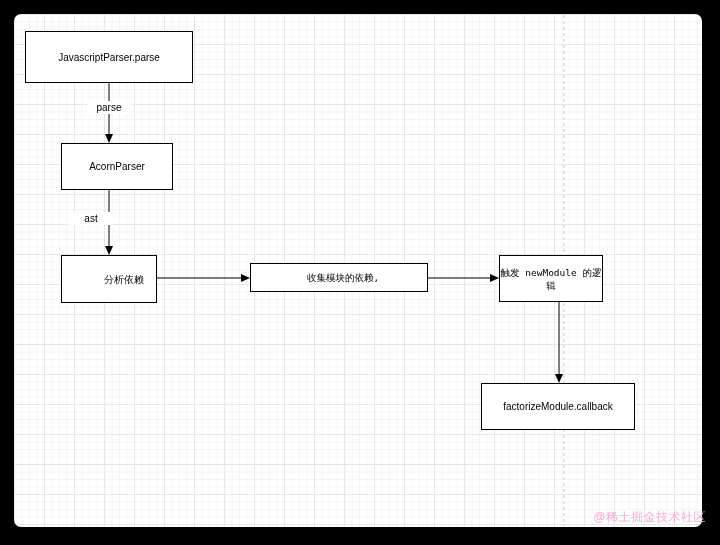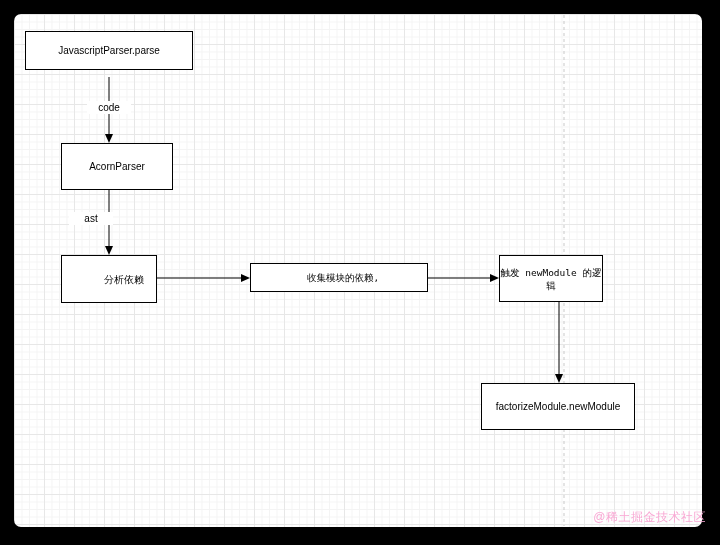--- a/index.html
+++ b/index.html
@@ -47,21 +47,21 @@
     flex-direction: column;
     align-items: center;
     justify-content: center;
     text-align: center;
     font-size: 10px;
     line-height: 13px;
   }
   .node.sans { font-family: "Liberation Sans", sans-serif; }
   .node.mono { font-family: "DejaVu Sans Mono", monospace; font-size: 9.5px; }
 
-  .node-javascript-parser { left: 25px;  top: 31px;  width: 168px; height: 39px; }
+  .node-javascript-parser { left: 25px;  top: 31px;  width: 168px; height: 52px; }
   .node-acorn-parser      { left: 61px;  top: 143px; width: 112px;  height: 47px; }
   .node-analyze-deps      { left: 61px;  top: 255px; width: 96px;  height: 48px; padding-left: 30px; }
   .node-collect-deps      { left: 250px; top: 263px; width: 178px; height: 29px; padding-left: 8px; }
   .node-trigger-newmodule { left: 499px; top: 255px; width: 104px; height: 47px; }
   .node-factorize-callback{ left: 481px; top: 383px; width: 154px; height: 47px; }
 
   .edge-label {
     position: absolute;
     width: 44px;
     text-align: center;
@@ -136,21 +136,21 @@
 
   <div class="node mono node-collect-deps">
     <span>收集模块的依赖,</span>
   </div>
 
   <div class="node mono node-trigger-newmodule">
     <span>触发 newModule 的逻辑</span>
   </div>
 
   <div class="node sans node-factorize-callback">
-    <span>factorizeModule.newModule</span>
+    <span>factorizeModule.callback</span>
   </div>
 
-  <div class="edge-label edge-label-code">code</div>
+  <div class="edge-label edge-label-code">parse</div>
   <div class="edge-label edge-label-ast">ast</div>
 
   <div class="watermark">@稀土掘金技术社区</div>
 
 </div>
 
 </body></html>

